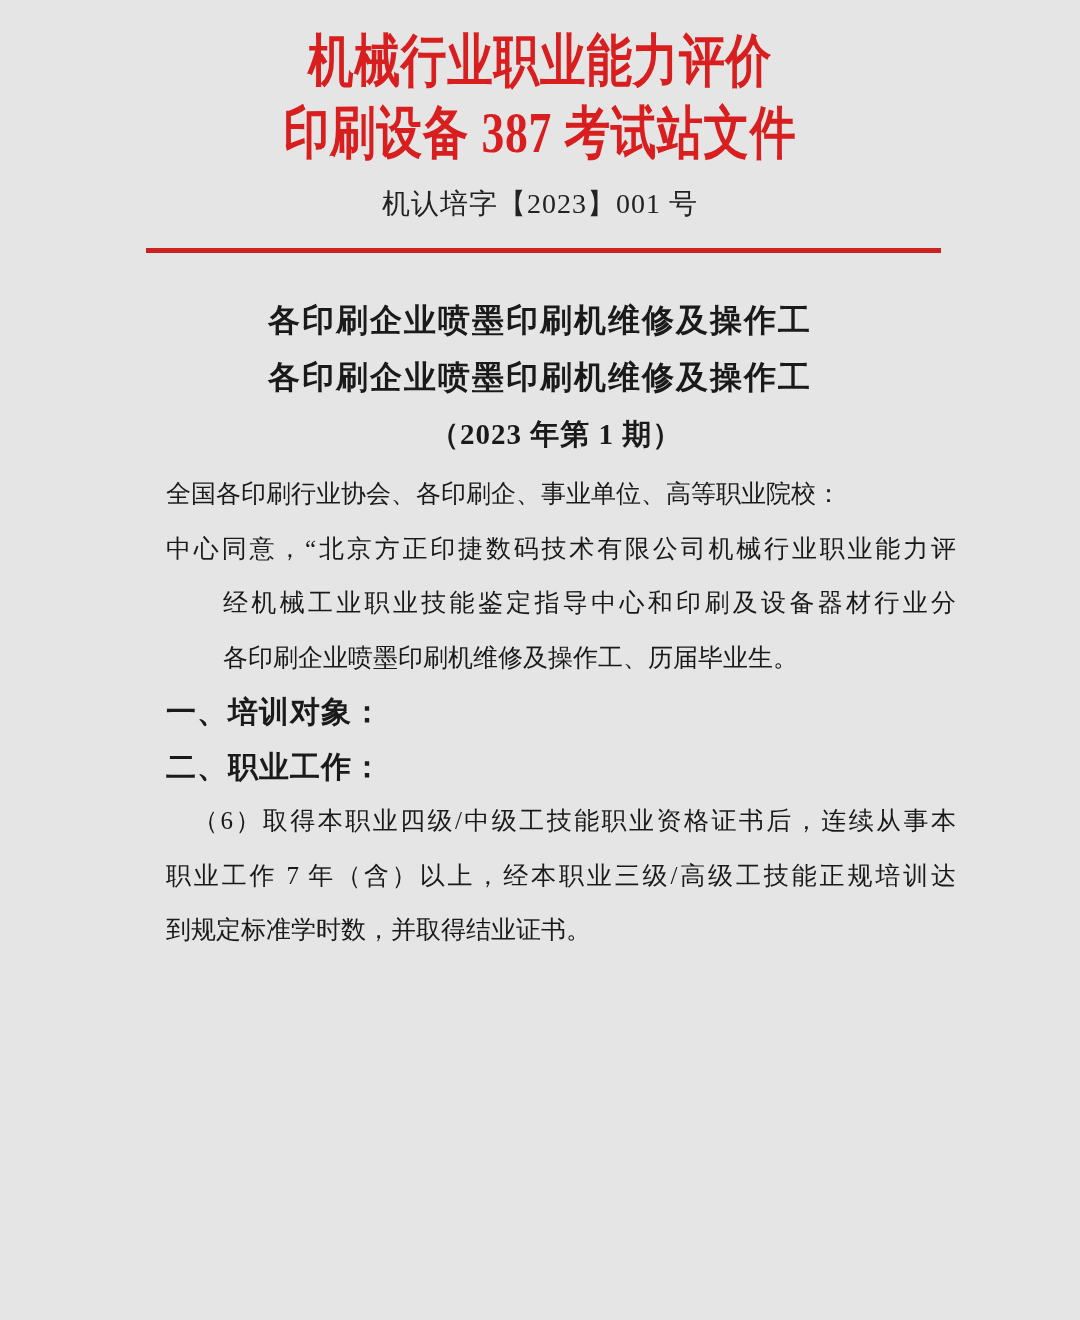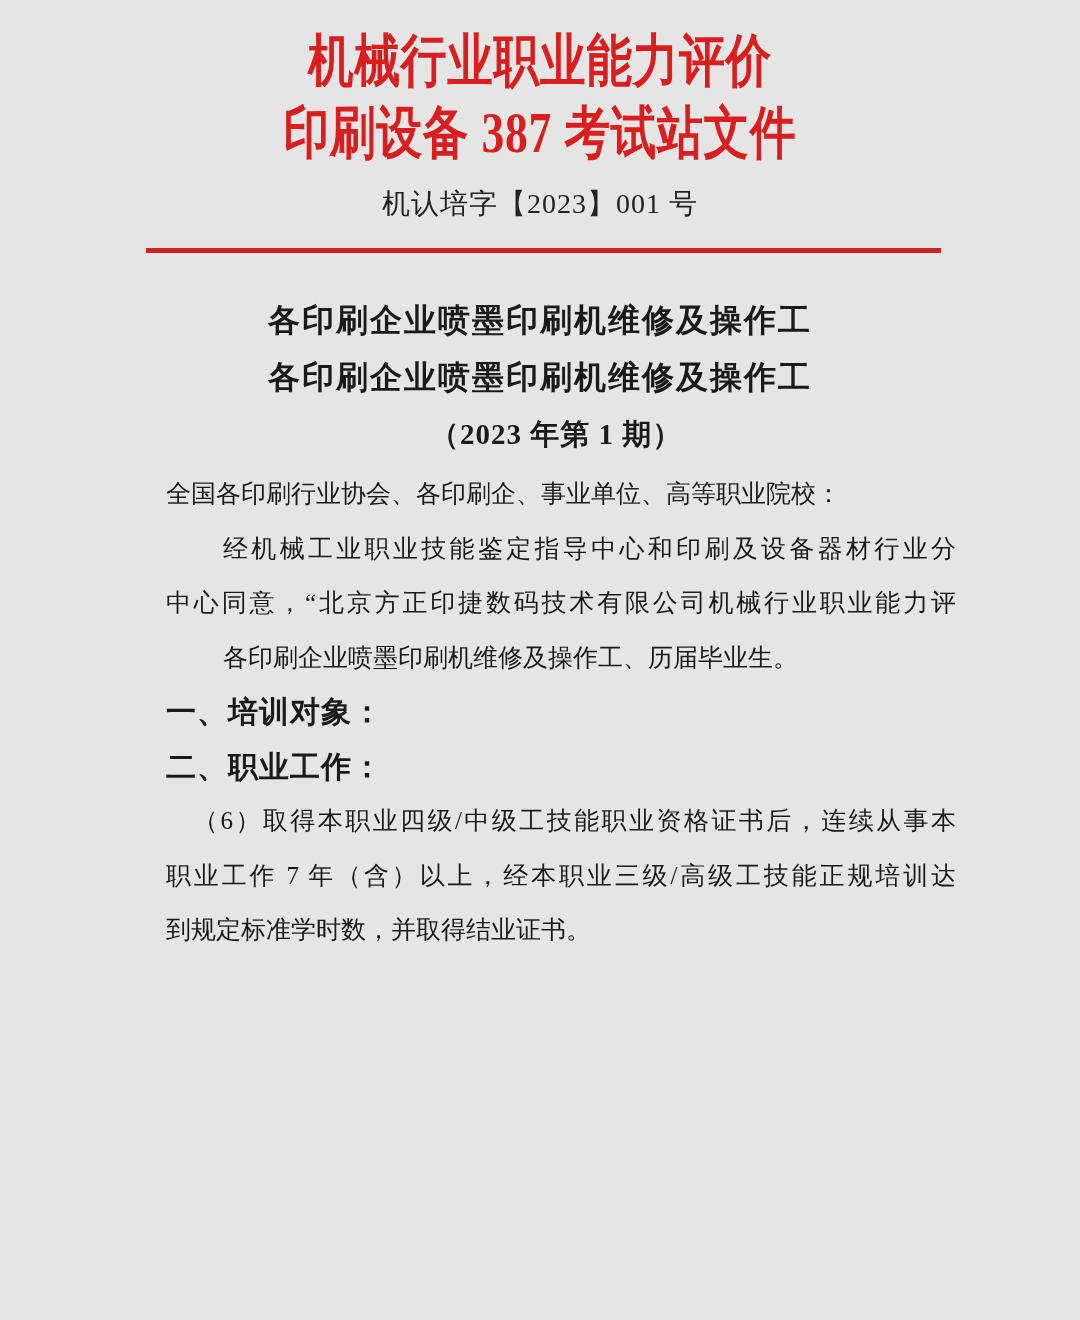--- a/index.html
+++ b/index.html
@@ -114,22 +114,22 @@
   <div class="red-rule"></div>
 
   <div class="notice-title">
     <div class="t-line">各印刷企业喷墨印刷机维修及操作工</div>
     <div class="t-line">各印刷企业喷墨印刷机维修及操作工</div>
     <div class="issue-line">（2023 年第 1 期）</div>
   </div>
 
   <div class="body-block">
       <div class="b-line">全国各印刷行业协会、各印刷企、事业单位、高等职业院校：</div>
+      <div class="b-line fill">中心同意，“北京方正印捷数码技术有限公司机械行业职业能力评</div>
       <div class="b-line indent2 fill">经机械工业职业技能鉴定指导中心和印刷及设备器材行业分</div>
-      <div class="b-line fill">中心同意，“北京方正印捷数码技术有限公司机械行业职业能力评</div>
       <div class="b-line indent2">各印刷企业喷墨印刷机维修及操作工、历届毕业生。</div>
       <div class="b-line heading">一、培训对象：</div>
       <div class="b-line heading">二、职业工作：</div>
       <div class="b-line indent1 fill">（6）取得本职业四级/中级工技能职业资格证书后，连续从事本</div>
       <div class="b-line fill">职业工作 7 年（含）以上，经本职业三级/高级工技能正规培训达</div>
       <div class="b-line">到规定标准学时数，并取得结业证书。</div>
     </div>
 
 </div>
 

